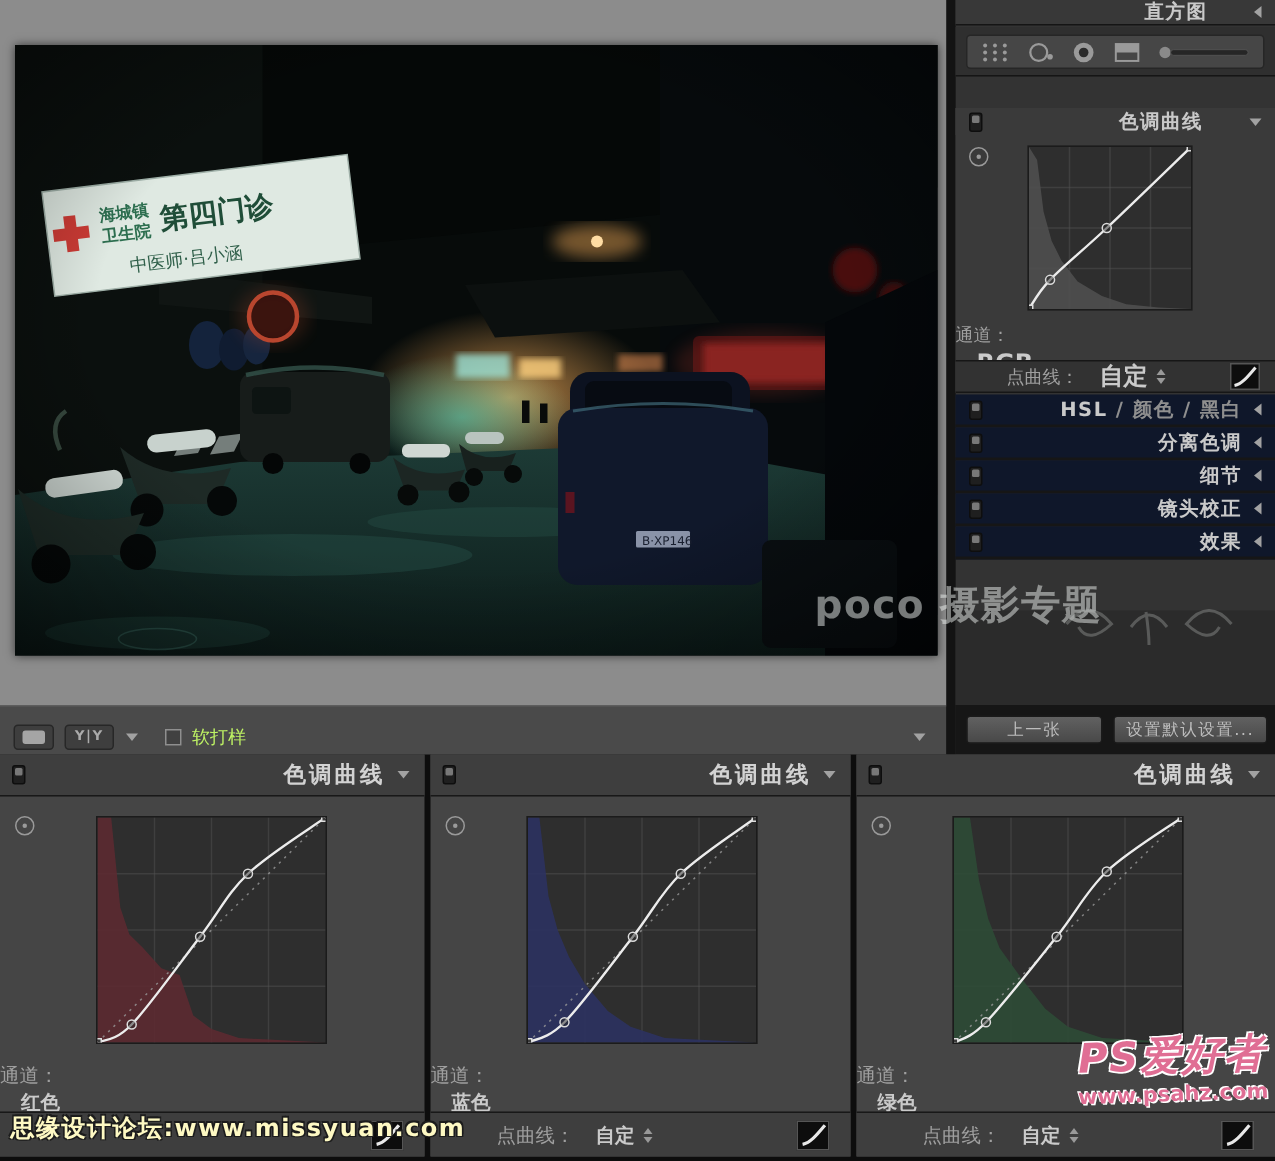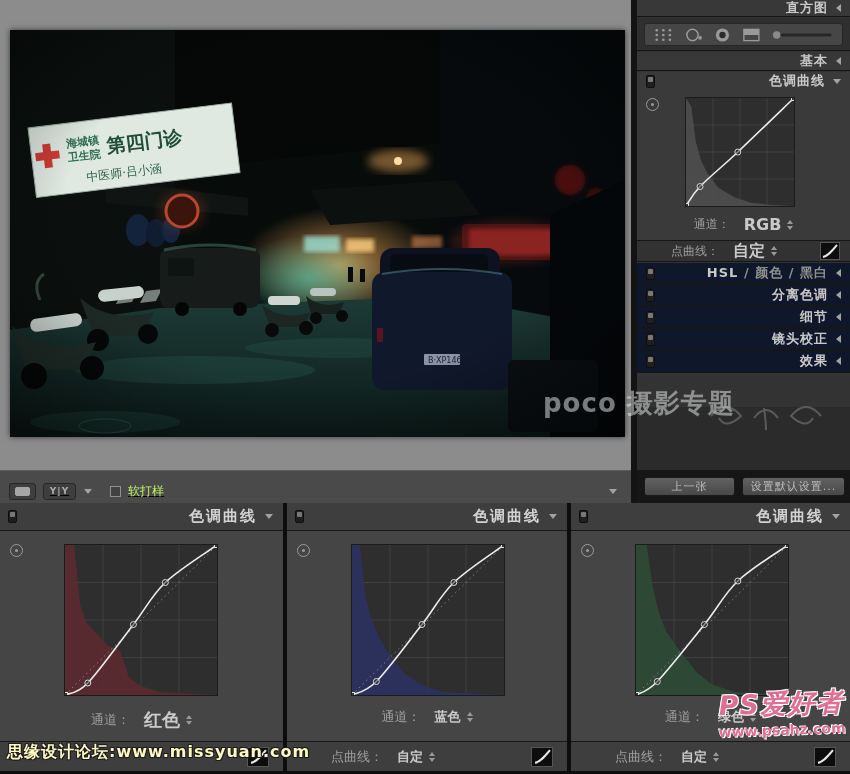--- a/index.html
+++ b/index.html
@@ -5,51 +5,51 @@
   * { margin:0; padding:0; box-sizing:border-box; }
   html,body { background:#000; }
   body { font-family:"DejaVu Sans","Liberation Sans",sans-serif; }
   #app { position:relative; width:850px; height:774px; background:#000; overflow:hidden; }
 
   
   #content { position:absolute; left:0; top:0; width:631px; height:470px; background:#8c8c8c; }
   #photo { position:absolute; left:10px; top:30px; width:615px; height:407px; background:#070b0a; box-shadow:0 0 6px rgba(0,0,0,.6); }
 
   
-  #toolbar { position:absolute; left:0; top:470px; width:631px; height:42px; background:#4a4a4a; border-top:1px solid #5d5d5d; border-bottom:1px solid #101010; display:flex; align-items:center;text-decoration:underline; }
+  #toolbar { position:absolute; left:0; top:470px; width:631px; height:42px; background:#4a4a4a; border-top:1px solid #5d5d5d; border-bottom:1px solid #101010; display:flex; align-items:center; }
   .tb-btn { height:17px; background:#3e3e3e; border:1px solid #272727; border-radius:3px; display:flex; align-items:center; justify-content:center; }
   .loupe { width:27px; margin-left:9px; }
   .loupe i { display:block; width:15px; height:9px; border:1px solid #a5a5a5; border-radius:2px; background:#a5a5a5; }
   .compare { width:33px; margin-left:7px; color:#ababab; font-size:9px; font-weight:bold; letter-spacing:1px; }
   .tb-caret { margin-left:5px; }
   .checkbox { width:11px; height:11px; border:1px solid #8f8f8f; background:#414141; margin-left:18px; }
   .soft-label { color:#bef264; font-size:12px; margin-left:7px; }
   #toolbar .right-caret { margin-left:auto; margin-right:14px; }
 
   
   #gutter { position:absolute; left:631px; top:0; width:6px; height:503px; background:#131313; }
   #rightcol { position:absolute; left:637px; top:0; width:213px; height:503px; background:#333; }
-  .hdr { display:flex; align-items:center; background:#383838; padding:0 9px; }
+  .hdr { display:flex; align-items:center; background:#383838; padding:0 9px;gap:23px; }
   .hdr .title { margin-left:auto; color:#c9c9c9; font-size:13px; font-weight:bold; letter-spacing:1px; }
   .arr-down { width:0; height:0; border-left:4px solid transparent; border-right:4px solid transparent; border-top:5px solid #a2a2a2; margin-left:8px; }
   .arr-left { width:0; height:0; border-top:4px solid transparent; border-bottom:4px solid transparent; border-right:5px solid #a2a2a2; margin-left:8px; }
   .switch { width:9px; height:13px; background:#1f1f1f; border:1px solid #0e0e0e; border-radius:2px; position:relative; flex:none; }
   .switch::after { content:""; position:absolute; left:1px; right:1px; top:1px; height:5px; background:#787878; border-radius:1px; }
 
   #hd-histogram { position:absolute; left:0; top:0; width:213px; height:17px; border-bottom:1px solid #151515; }
   #toolstrip { position:absolute; left:0; top:18px; width:213px; height:33px; background:#2f2f2f; border-bottom:1px solid #151515; }
   #toolstrip .well { position:absolute; left:7px; top:5px; width:199px; height:23px; background:#464646; border:1px solid #262626; border-radius:3px; display:flex; align-items:center; gap:11px; padding:0 8px; }
   #hd-basic { position:absolute; left:0; top:52px; width:213px; height:19px; border-bottom:1px solid #151515; }
 
   #tonecurve-panel { position:absolute; left:0; top:72px; width:213px; height:190px; background:#3a3a3a; }
   #tonecurve-panel .hdr { height:18px; background:#3a3a3a; }
   .curve-sq { position:absolute; background:#2e2e2e; border:1px solid #1b1b1b; }
   .tat { width:13px; height:13px; border:1px solid #9a9a9a; border-radius:50%; display:flex; align-items:center; justify-content:center; position:absolute; }
   .tat::after { content:""; width:3px; height:3px; background:#9a9a9a; border-radius:50%; }
-  .chan-row { position:absolute; display:flex; align-items:center; justify-content:center; width:100%; }
+  .chan-row { position:absolute; display:flex; justify-content:center; width:100%;flex-direction:column; }
   .lab { color:#9f9f9f; font-size:12px; }
   .val { color:#cacaca; font-size:16px; font-weight:bold; margin-left:14px; }
   .stepper { display:inline-flex; flex-direction:column; gap:2px; margin-left:6px; }
   .stepper i { display:block; width:0; height:0; border-left:3px solid transparent; border-right:3px solid transparent; }
   .stepper .up { border-bottom:4px solid #999; }
   .stepper .dn { border-top:4px solid #999; }
   #pointcurve-row { position:absolute; left:0; top:168px; width:213px; height:22px; background:#323232; border-top:1px solid #161616; border-bottom:1px solid #161616; display:flex; align-items:center; padding:0 10px 0 34px; }
   .curvebtn { width:20px; height:18px; background:#0d0d0d; border:1px solid #555; margin-left:auto; display:flex; align-items:center; justify-content:center; }
 
   #sections { position:absolute; left:0; top:263px; width:213px; }
@@ -272,24 +272,20 @@
           <rect x="2" y="2" width="16" height="12" fill="none" stroke="#9a9a9a" stroke-width="1.4"></rect>
           <rect x="2" y="2" width="16" height="6" fill="#9a9a9a"></rect>
         </svg>
         <svg width="66" height="16" viewBox="0 0 66 16">
           <circle cx="5" cy="8" r="4" fill="#8a8a8a"></circle>
           <rect x="9" y="6" width="55" height="4" rx="2" fill="#262626" stroke="#555" stroke-width=".6"></rect>
         </svg>
       </div>
     </div>
 
-    <div id="hd-basic" class="hdr">
-      <span class="title">基本</span>
-      <div class="arr-left"></div>
-    </div>
 
     <div id="tonecurve-panel">
       <div class="hdr">
         <div class="switch"></div>
         <span class="title">色调曲线</span>
         <div class="arr-down"></div>
       </div>
       <div class="tat" style="left:9px; top:26px;"></div>
       <div class="curve-sq" style="left:48px; top:25px; width:110px; height:110px;"><svg width="108" height="108">
             <line x1="27" y1="0" x2="27" y2="108" stroke="#555" opacity="0.45" stroke-width="1"></line>
@@ -390,21 +386,21 @@
               <line x1="0" y1="150" x2="152" y2="0" stroke="#9a9a9a" stroke-width="1" stroke-dasharray="1.5,3.5" opacity="0.8"></line>
               <path d="M0,150C3.8000000000000003,148 11.4,149.75 22.8,138C34.2,126.25 55.480000000000004,96.25 68.4,79.5C81.32000000000001,62.75 86.38666666666667,50.75 100.32000000000001,37.5C114.25333333333334,24.25 143.38666666666666,6.25 152,0" stroke="#ececec" stroke-width="1.6" fill="none"></path>
               <rect x="-2.5" y="147.5" width="5" height="5" fill="#3a3a3a" stroke="#dcdcdc" stroke-width="1"></rect>
               <circle cx="22.8" cy="138" r="3" fill="rgba(40,40,40,.5)" stroke="#dcdcdc" stroke-width="1"></circle>
               <circle cx="68.4" cy="79.5" r="3" fill="rgba(40,40,40,.5)" stroke="#dcdcdc" stroke-width="1"></circle>
               <circle cx="100.32000000000001" cy="37.5" r="3" fill="rgba(40,40,40,.5)" stroke="#dcdcdc" stroke-width="1"></circle>
               <rect x="149.5" y="-2.5" width="5" height="5" fill="#3a3a3a" stroke="#dcdcdc" stroke-width="1"></rect>
             </svg></div>
         <div class="chan-row" style="top:176px;">
           <span class="lab" style="font-size:13px;">通道：</span>
-          <span class="val" style="font-size:18px;">红色</span>
+          <span class="val" style="font-size:13px;">红色</span>
           <span class="stepper">
               <i class="up"></i>
               <i class="dn"></i>
             </span>
         </div>
       </div>
       <div class="pbar">
         <div class="curvebtn">
           <svg width="17" height="15" viewBox="0 0 16 14">
             <path d="M1,13 C6,12 10,7 15,1" stroke="#e8e8e8" stroke-width="2" fill="none"></path>

